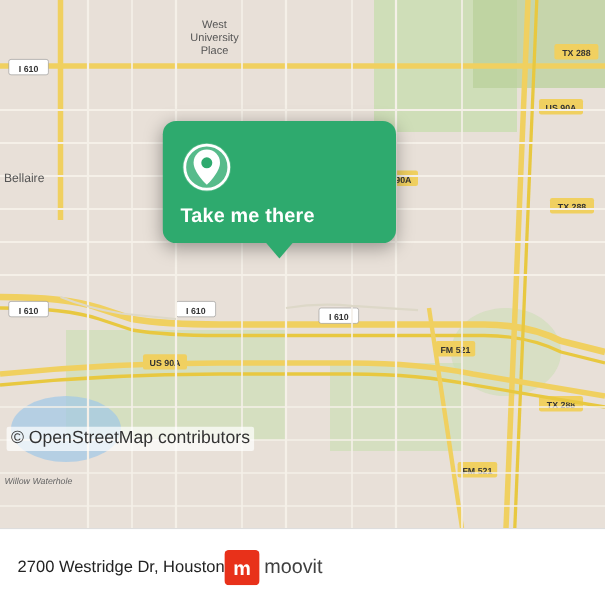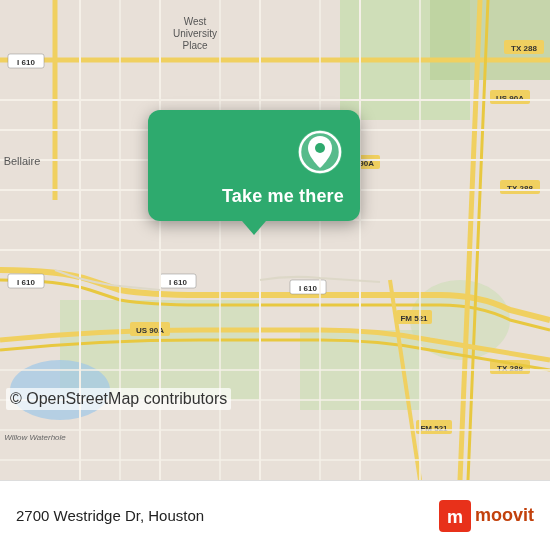--- a/index.html
+++ b/index.html
@@ -30,21 +30,21 @@
     
     #popup-card {
       position: absolute;
       top: 110px;
       left: 148px;
       width: 212px;
       background: #2eaa6e;
       border-radius: 12px;
       display: flex;
       flex-direction: column;
-      align-items: flex-end;
+      align-items: flex-start;
       padding: 18px 16px 14px 16px;
       box-shadow: 0 4px 16px rgba(0,0,0,0.35);
       cursor: pointer;
     }
 
     #popup-pin-icon {
       width: 48px;
       height: 48px;
       margin-bottom: 10px;
     }
@@ -82,21 +82,20 @@
 
     
     #bottom-bar {
       width: 550px;
       height: 70px;
       background: #fff;
       display: flex;
       align-items: center;
       padding: 0 16px;
       border-top: 1px solid #ddd;
-      justify-content: space-between;
     }
 
     #address-text {
       font-size: 15px;
       color: #222;
       font-weight: 400;
     }
 
     #moovit-logo {
       display: flex;
@@ -104,22 +103,22 @@
       gap: 4px;
     }
 
     #moovit-icon {
       width: 32px;
       height: 32px;
     }
 
     #moovit-name {
       font-size: 18px;
-      font-weight: 700;
-      color: #c2410c;
+      font-weight: 400;
+      color: #404040;
     }
   </style>
 </head>
 <body>
 
 <div id="map-container">
   <svg id="map-svg" viewBox="0 0 550 480" xmlns="http://www.w3.org/2000/svg">
 
     <rect width="550" height="480" fill="#e8e0d8"></rect>
 

